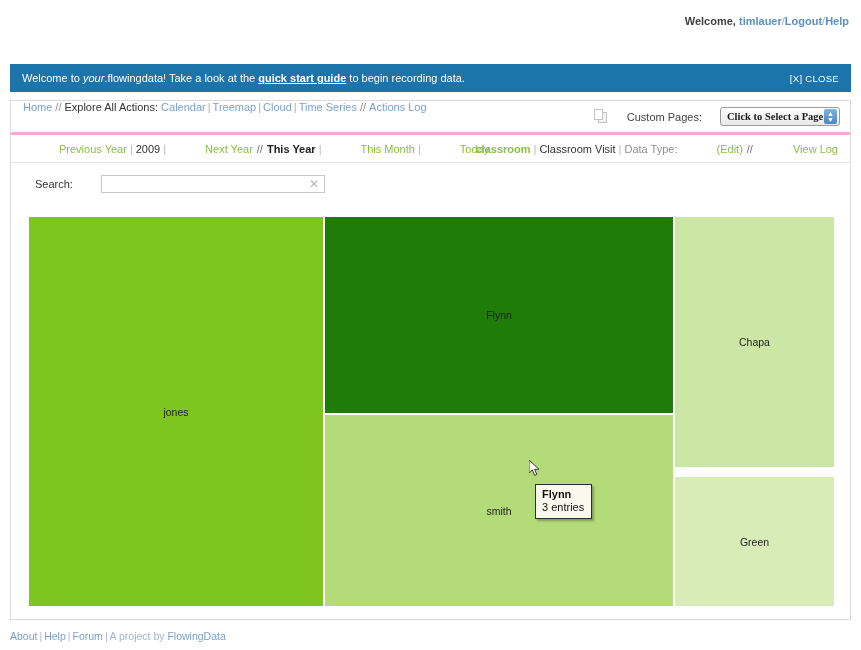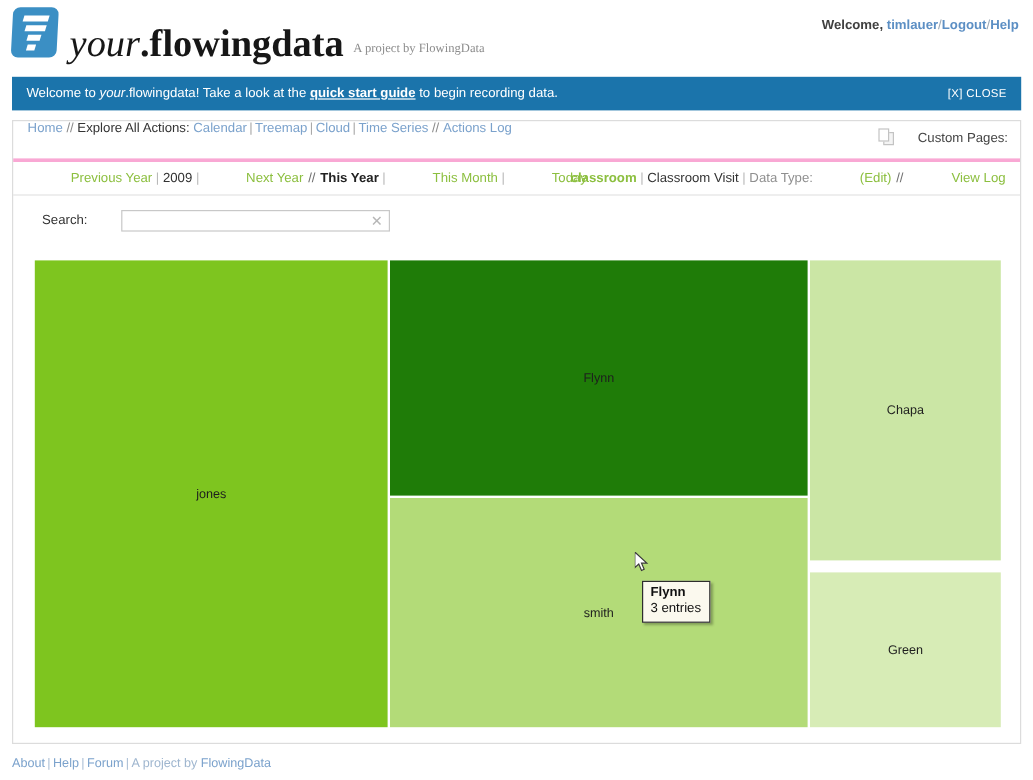--- a/index.html
+++ b/index.html
@@ -150,30 +150,20 @@
   .footer a { color: #7ba2cc; text-decoration: none; }
   .footer .pipe { color: #a9bdd4; padding: 0 2px; }
   .footer .plain { color: #9fb6cf; }
 </style>
 </head>
 <body>
 
 <div id="page">
 
   <div class="header">
-    <div class="logo-wrap">
-      <div class="logo-mark">
-        <i class="lm1"></i>
-          <i class="lm2"></i>
-          <i class="lm3"></i>
-          <i class="lm4"></i>
-      </div>
-      <div class="wordmark"><span class="it">your</span><span class="bd">.</span><span class="bd">flowingdata</span></div>
-      <div class="byline">A project by FlowingData</div>
-    </div>
 
     <div class="welcome">
       <span>Welcome,</span>
       <a href="#">timlauer</a><span class="sep">/</span><a href="#">Logout</a><span class="sep">/</span><a href="#">Help</a>
     </div>
   </div>
 
   <div class="notice">
     <div class="msg"><span>Welcome to </span><em>your</em><span>.flowingdata! Take a look at the </span><a href="#">quick start guide</a><span> to begin recording data.</span></div>
     <div class="close">[X] CLOSE</div>
@@ -184,20 +174,27 @@
     <div class="navrow">
       <div class="crumbs"><a href="#" class="blue">Home</a><span class="slash">//</span><span class="lbl">Explore All Actions:</span>
         <a href="#" class="blue">Calendar</a><span class="pipe">|</span><a href="#" class="blue">Treemap</a><span class="pipe">|</span><a href="#" class="blue">Cloud</a><span class="pipe">|</span><a href="#" class="blue">Time Series</a><span class="slash">//</span><a href="#" class="blue">Actions Log</a></div>
 
       <div class="custom-pages">
         <div class="pages-icon">
             <span class="p2"></span>
             <span class="p1"></span>
           </div>
         <span>Custom Pages:</span>
+        <div class="select-box">
+          <span>Click to Select a Page</span>
+          <span class="spinner">
+              <span>▲</span>
+              <span>▼</span>
+            </span>
+        </div>
       </div>
     </div>
 
     <div class="daterow">
       <a href="#">Previous Year</a>
         <span class="pipe">|</span>
         <span class="plain">2009</span>
         <span class="pipe">|</span>
         <a href="#">Next Year</a>
         <span class="slash">//</span>

